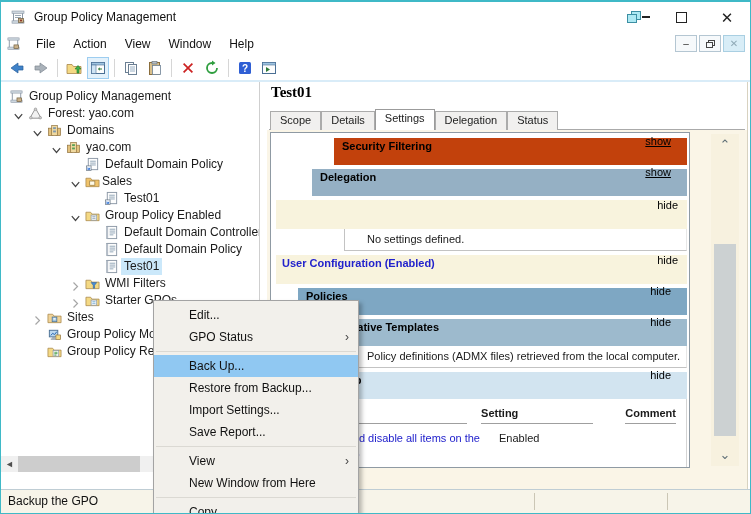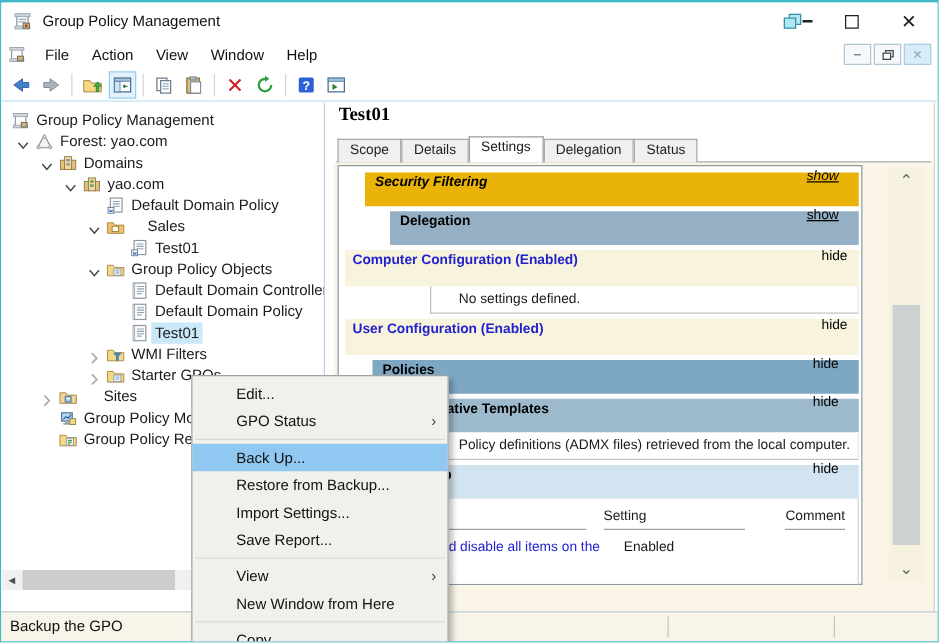--- a/index.html
+++ b/index.html
@@ -73,21 +73,21 @@
   .band.config .toggle-link { right:9px; }
   .toggle-link.u { text-decoration:underline; }
   .sec-row { position:relative; margin-left:70px; height:22px; line-height:21px; padding-left:22px; background:#fff;
     border-left:1px solid #c3c3c3; border-bottom:1px solid #c3c3c3; border-right:1px solid #e7e7e7; }
   .desktop-body { margin-left:36px; border:1px solid #d4d4d4; border-top:none; background:#fff; padding:8px 10px 14px 10px; min-height:64px; }
   .rtable { display:flex; flex-direction:column; }
   .rtable .hdr, .rtable .row { display:flex; }
   .rtable .c1 { width:164px; margin-right:14px; }
   .rtable .c2 { width:126px; margin-right:14px; }
   .rtable .c3 { flex:1;margin-left:18px; }
-  .rtable .hdr > div { font-weight:normal; border-bottom:1px solid #9f9f9f; padding-bottom:4px; }
+  .rtable .hdr > div { font-weight:bold; border-bottom:1px solid #9f9f9f; padding-bottom:4px; }
   .rtable .row > div { padding-top:6px; line-height:16px; }
   .policy-link { color:#2222cc; }
 
   .vscroll { position:absolute; top:52px; right:11px; width:28px; bottom:23px; background:#f7f1df; z-index:2; }
   .vscroll .varrow { position:absolute; left:0; width:28px; height:18px; color:#5f6f77; font-size:13px; text-align:center; line-height:18px; }
   .vscroll .varrow.up { top:2px; }
   .vscroll .varrow.down { bottom:2px; }
   .vscroll .vthumb { position:absolute; left:3px; width:22px; top:33%; height:58%; background:#ccd1d2; }
   .pane-edge { position:absolute; top:0; bottom:0; right:2px; width:1px; background:#d8d2c0; }
 
@@ -305,21 +305,21 @@
             <span class="t-label" style="left: 101px;">Default Domain Policy</span>
           </div>
           <div class="tree-row">
             <span class="chev" style="left: 70px;"><svg width="9" height="9" viewBox="0 0 9 9">
                 <path d="M0.8 2.2 L4.5 6.5 L8.2 2.2" fill="none" stroke="#444444" stroke-width="1.2"></path>
               </svg></span>
             <span class="t-icon" style="left: 84px;"><svg width="15" height="15" viewBox="0 0 16 16">
                 <path d="M1 4.5 L6 4.5 L7.5 6.5 L15 6.5 L15 13.5 L1 13.5 Z" fill="#f0c36a" stroke="#a8874a" stroke-width="0.8"></path>
                 <rect x="5" y="7.5" width="5.5" height="4.5" fill="#fffbe8" stroke="#9a7c40" stroke-width="0.8"></rect>
               </svg></span>
-            <span class="t-label" style="left: 114px;">Sales</span>
+            <span class="t-label" style="left: 98px;">Sales</span>
           </div>
           <div class="tree-row">
             <span class="t-icon" style="left: 103px;"><svg width="15" height="15" viewBox="0 0 16 16">
                 <rect x="3.5" y="1.5" width="10" height="12" fill="#fdfdfd" stroke="#8b97a5"></rect>
                 <line x1="5.5" y1="4.5" x2="11.5" y2="4.5" stroke="#8fa3b5"></line>
                 <line x1="5.5" y1="6.5" x2="11.5" y2="6.5" stroke="#8fa3b5"></line>
                 <line x1="5.5" y1="8.5" x2="11.5" y2="8.5" stroke="#8fa3b5"></line>
                 <rect x="1.5" y="9.5" width="5" height="5" fill="#fff" stroke="#5a6a7a" stroke-width="0.7"></rect>
                 <path d="M2.5 13.5 L5.5 13.5 L5.5 11 L4 12.4 L3 10.5 Z" fill="#2b6fd4"></path>
               </svg></span>
@@ -328,21 +328,21 @@
           <div class="tree-row">
             <span class="chev" style="left: 70px;"><svg width="9" height="9" viewBox="0 0 9 9">
                 <path d="M0.8 2.2 L4.5 6.5 L8.2 2.2" fill="none" stroke="#444444" stroke-width="1.2"></path>
               </svg></span>
             <span class="t-icon" style="left: 84px;"><svg width="15" height="15" viewBox="0 0 16 16">
                 <path d="M1 4.5 L6 4.5 L7.5 6.5 L15 6.5 L15 13.5 L1 13.5 Z" fill="#f4d984" stroke="#a8874a" stroke-width="0.8"></path>
                 <rect x="6.5" y="7.5" width="6" height="5.5" fill="#fdfdfd" stroke="#8b97a5" stroke-width="0.8"></rect>
                 <line x1="7.8" y1="9.3" x2="11.2" y2="9.3" stroke="#8fa3b5"></line>
                 <line x1="7.8" y1="11" x2="11.2" y2="11" stroke="#8fa3b5"></line>
               </svg></span>
-            <span class="t-label" style="left: 101px;">Group Policy Objects</span>
+            <span class="t-label" style="left: 101px;">Group Policy Enabled</span>
           </div>
           <div class="tree-row">
             <span class="t-icon" style="left: 103px;"><svg width="15" height="15" viewBox="0 0 16 16">
                 <rect x="3.5" y="1.5" width="10" height="13" fill="#fdfdfd" stroke="#8b97a5"></rect>
                 <rect x="2.5" y="1.5" width="1.6" height="13" fill="#d7dee5" stroke="#8b97a5" stroke-width="0.5"></rect>
                 <line x1="6" y1="4.5" x2="12" y2="4.5" stroke="#8fa3b5"></line>
                 <line x1="6" y1="6.5" x2="12" y2="6.5" stroke="#8fa3b5"></line>
                 <line x1="6" y1="8.5" x2="12" y2="8.5" stroke="#8fa3b5"></line>
                 <line x1="6" y1="10.5" x2="10" y2="10.5" stroke="#8fa3b5"></line>
               </svg></span>
@@ -394,21 +394,21 @@
           </div>
           <div class="tree-row">
             <span class="chev" style="left: 32px;"><svg width="9" height="9" viewBox="0 0 9 9">
                 <path d="M2.5 0.5 L6.5 4.5 L2.5 8.5" fill="none" stroke="#a6a6a6" stroke-width="1.2"></path>
               </svg></span>
             <span class="t-icon" style="left: 46px;"><svg width="15" height="15" viewBox="0 0 16 16">
                 <path d="M1 4.5 L6 4.5 L7.5 6.5 L15 6.5 L15 13.5 L1 13.5 Z" fill="#f0d398" stroke="#a8874a" stroke-width="0.8"></path>
                 <rect x="5.5" y="7.5" width="5" height="5" fill="#9fc4e0" stroke="#4a7194" stroke-width="0.8"></rect>
                 <rect x="6.8" y="8.8" width="2.4" height="1.4" fill="#ffffff"></rect>
               </svg></span>
-            <span class="t-label" style="left: 79px;">Sites</span>
+            <span class="t-label" style="left: 63px;">Sites</span>
           </div>
           <div class="tree-row">
             <span class="t-icon" style="left: 46px;"><svg width="15" height="15" viewBox="0 0 16 16">
                 <rect x="2.5" y="3.5" width="9" height="7" fill="#bcd9f0" stroke="#4a6f94"></rect>
                 <rect x="5.5" y="10.5" width="3" height="1.8" fill="#9aa8b4"></rect>
                 <rect x="4" y="12.3" width="6" height="1.2" fill="#7d8c98"></rect>
                 <path d="M4 9 L6 6.8 L8 8 L10.5 5" stroke="#1f5fae" fill="none"></path>
                 <rect x="9.5" y="8.5" width="5" height="5" fill="#f4d984" stroke="#8a6d3b" stroke-width="0.7"></rect>
               </svg></span>
             <span class="t-label" style="left: 63px;">Group Policy Modeling</span>
@@ -437,23 +437,23 @@
       <div class="tabline"></div>
       <div class="tabs" id="tabs">
           <div class="tab">Scope</div>
           <div class="tab">Details</div>
           <div class="tab active">Settings</div>
           <div class="tab">Delegation</div>
           <div class="tab">Status</div>
         </div>
 
       <div class="report" id="report">
-          <div class="band" style="margin-left: 18px; background: #eab308; font-style: italic;"><span class="band-label">Security Filtering</span><span class="toggle-link u">show</span></div>
+          <div class="band" style="margin-left: 60px; background: #c2410c;"><span class="band-label">Security Filtering</span><span class="toggle-link u">show</span></div>
           <div class="band" style="margin-left: 38px; background: rgb(149, 176, 196);"><span class="band-label">Delegation</span><span class="toggle-link u">show</span></div>
-          <div class="band config" style="background: rgb(248, 243, 221);"><span class="band-label">Computer Configuration (Enabled)</span><span class="toggle-link">hide</span></div>
+          <div class="band config" style="background: rgb(248, 243, 221);"><span class="toggle-link">hide</span></div>
           <div class="sec-row">No settings defined.</div>
           <div class="band config" style="background: rgb(248, 243, 221);"><span class="band-label">User Configuration (Enabled)</span><span class="toggle-link">hide</span></div>
           <div class="band" style="margin-left: 24px; background: rgb(126, 167, 195);"><span class="band-label">Policies</span><span class="toggle-link">hide</span></div>
           <div class="band" style="margin-left: 24px; background: rgb(157, 186, 205);"><span class="band-label">Administrative Templates</span><span class="toggle-link">hide</span></div>
           <div class="sec-row">Policy definitions (ADMX files) retrieved from the local computer.</div>
           <div class="band" style="margin-left: 36px; background: rgb(210, 228, 240);"><span class="band-label">Desktop</span><span class="toggle-link">hide</span></div>
           <div class="desktop-body">
             <div class="rtable">
               <div class="hdr">
                 <div class="c1">Policy</div>

